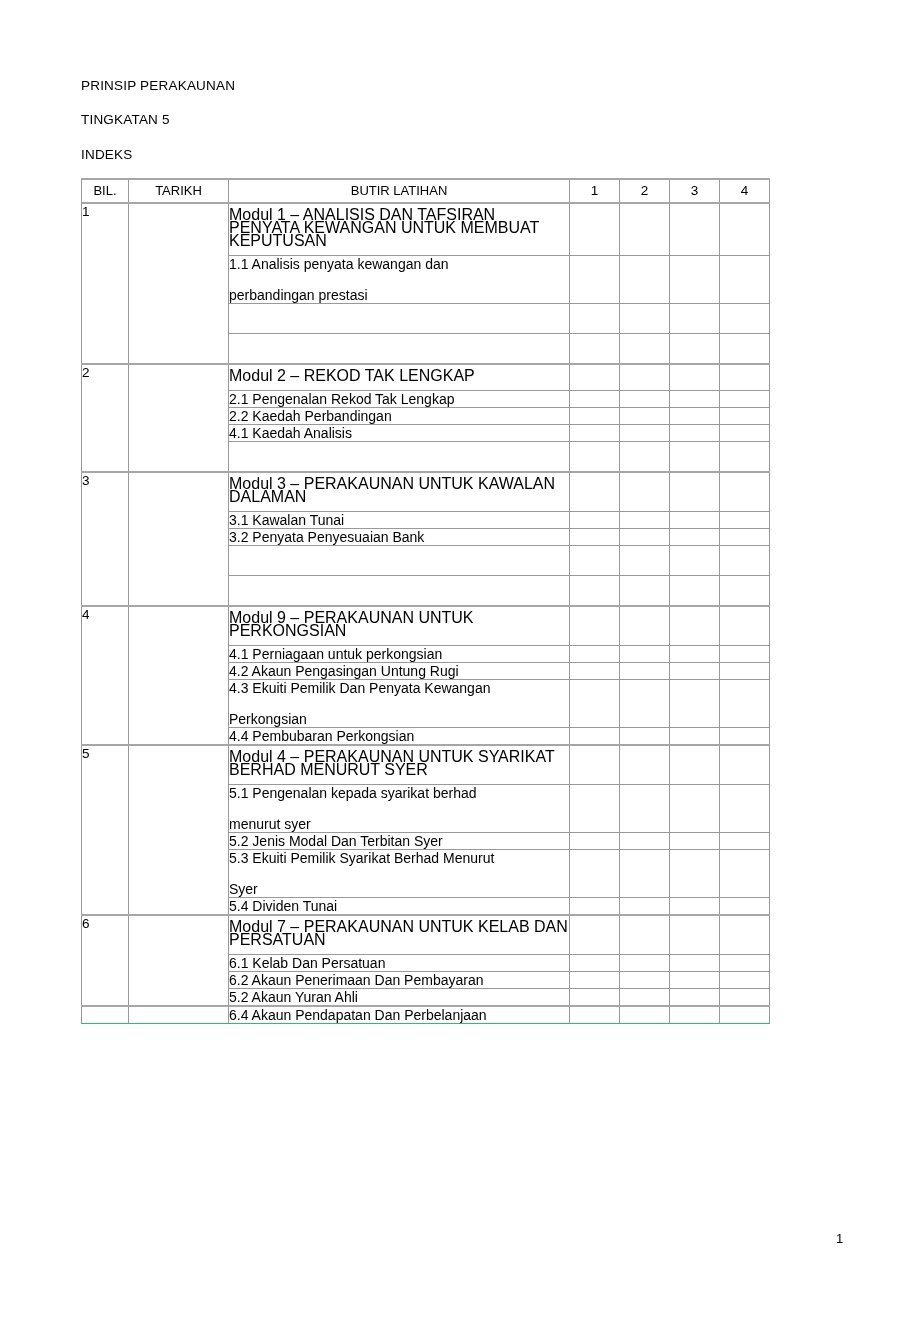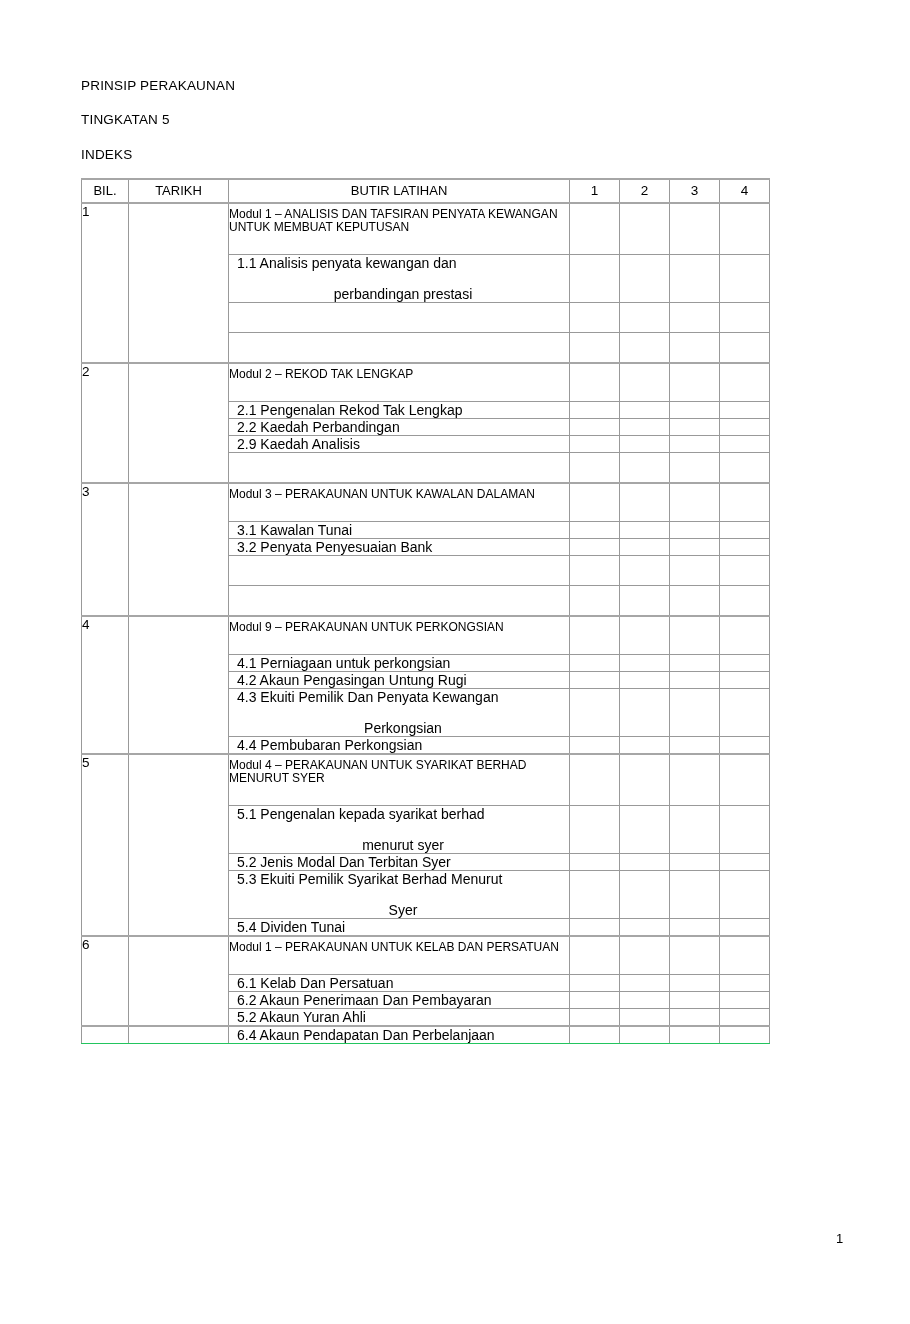--- a/index.html
+++ b/index.html
@@ -71,36 +71,34 @@
     padding: 3px 0 0 6px;
   }
   td.tarikh-cell { }
 
   td.butir {
     padding: 3px 4px 3px 8px;
     font-size: 14px;
     line-height: 16px;
   }
   td.butir.module-head {
-    font-size: 12px;
+    font-size: 16px;
     line-height: 13px;
     padding-top: 4px;
-    padding-bottom: 20px;
+    padding-bottom: 8px;
   }
   td.butir.item {
     font-size: 14px;
     line-height: 16px;
-    padding-left: 8px;
   }
   td.butir .wrap-line {
     display: block;
   }
   td.butir .wrap-line + .wrap-line {
     margin-top: 15px;
-    text-align: center;
   }
   td.num-cell { }
 
   
   tr.module-start > td {
     border-top: 2px solid #a6a6a6;
   }
   tr.last-row > td {
     border-bottom: 1px solid #22c55e;
   }
@@ -202,21 +200,21 @@
           <td class="butir item">
             <span class="wrap-line">2.2 Kaedah Perbandingan</span>
           </td>
           <td class="num-cell"></td>
           <td class="num-cell"></td>
           <td class="num-cell"></td>
           <td class="num-cell"></td>
         </tr>
         <tr>
           <td class="butir item">
-            <span class="wrap-line">2.9 Kaedah Analisis</span>
+            <span class="wrap-line">4.1 Kaedah Analisis</span>
           </td>
           <td class="num-cell"></td>
           <td class="num-cell"></td>
           <td class="num-cell"></td>
           <td class="num-cell"></td>
         </tr>
         <tr class="tall-empty">
           <td class="butir item">&nbsp;</td>
           <td class="num-cell"></td>
           <td class="num-cell"></td>
@@ -353,21 +351,21 @@
             <span class="wrap-line">5.4 Dividen Tunai</span>
           </td>
           <td class="num-cell"></td>
           <td class="num-cell"></td>
           <td class="num-cell"></td>
           <td class="num-cell"></td>
         </tr>
         <tr class="module-start">
           <td class="bil-cell" rowspan="4">6</td>
           <td class="tarikh-cell" rowspan="4"></td>
-          <td class="butir module-head">Modul 1 – PERAKAUNAN UNTUK KELAB DAN PERSATUAN</td>
+          <td class="butir module-head">Modul 7 – PERAKAUNAN UNTUK KELAB DAN PERSATUAN</td>
           <td class="num-cell"></td>
           <td class="num-cell"></td>
           <td class="num-cell"></td>
           <td class="num-cell"></td>
         </tr>
         <tr>
           <td class="butir item">
             <span class="wrap-line">6.1 Kelab Dan Persatuan</span>
           </td>
           <td class="num-cell"></td>

